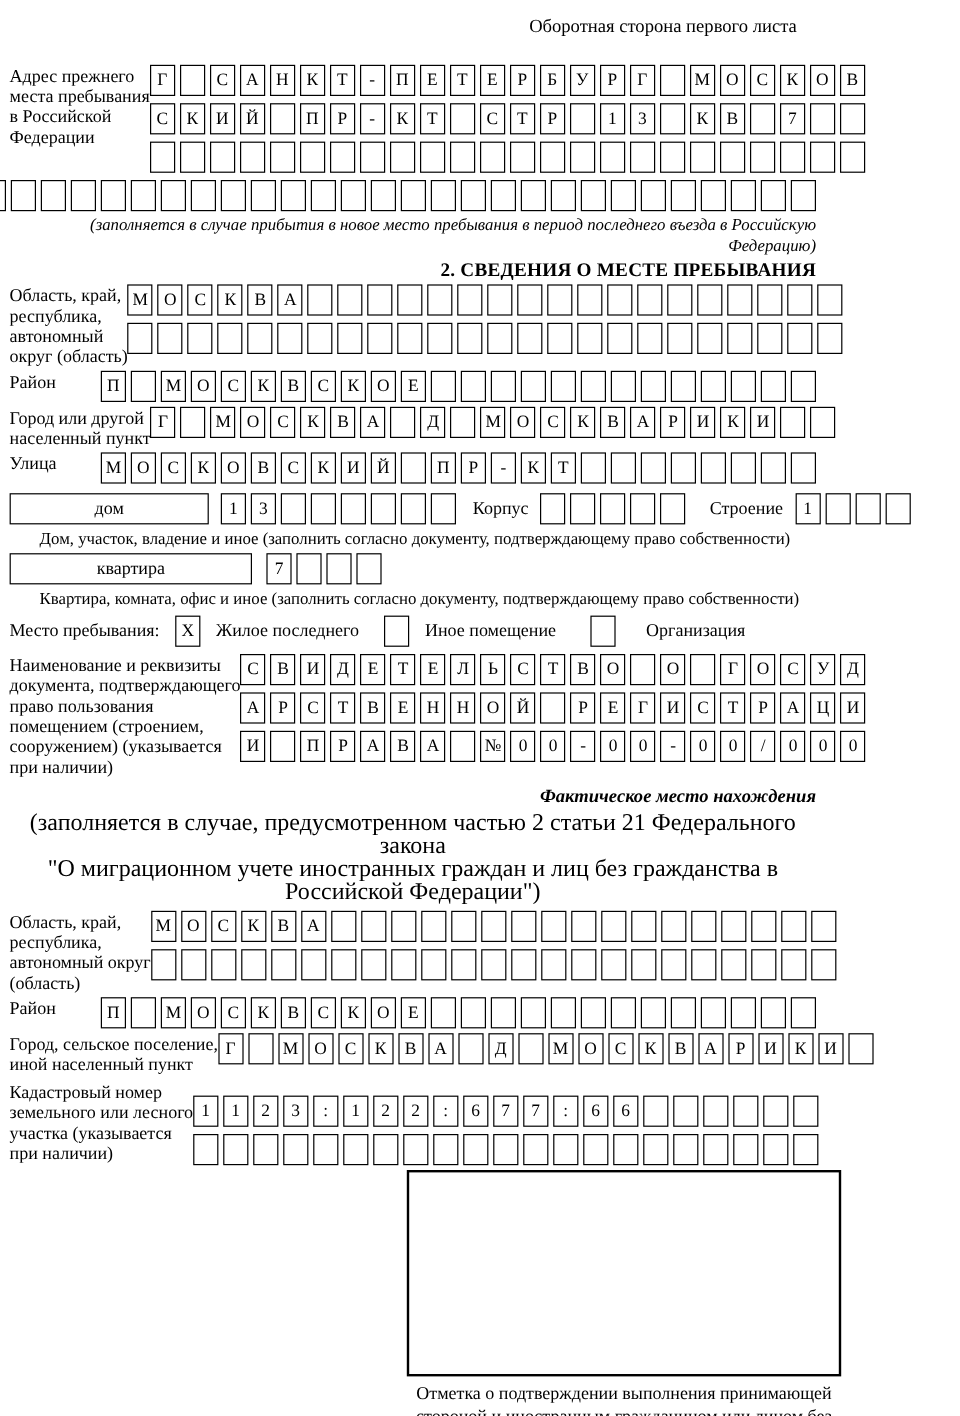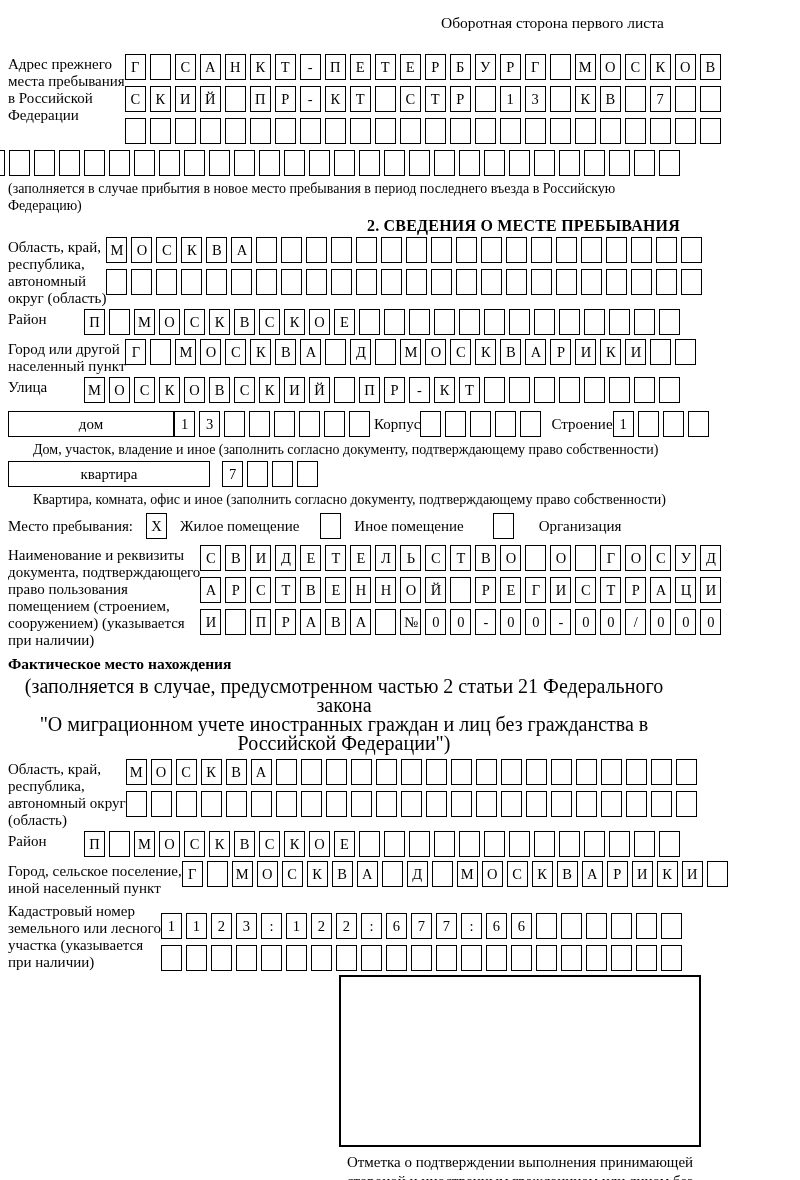--- a/index.html
+++ b/index.html
@@ -20,21 +20,21 @@
   .grid { display:flex; gap:4px; }
   .cell {
     width:21px; height:26px; flex:none;
     border:1.8px solid #000;
     display:flex; align-items:center; justify-content:center;
     font-size:14.5px; line-height:1;
   }
   .fullgrid { display:flex; gap:4px; justify-content:flex-end; }
 
   .caption { font-size:14px; line-height:17px; }
-  .center { text-align:left; }
+  .center { text-align:right;font-style:italic; }
   .indent { margin-left:25px; }
   .bold { font-weight:bold; }
   .sec-title { font-weight:bold; font-size:16px; text-align:right; letter-spacing:.2px; }
 
   .inline-row { display:flex; align-items:center; }
   .labelbox {
     height:26px; border:1.8px solid #000;
     display:flex; align-items:center; justify-content:center; flex:none;
   }
   .house-box { width:166px; }
@@ -320,21 +320,21 @@
           <span class="cell"></span>
           <span class="cell"></span>
           <span class="cell"></span>
           <span class="cell"></span>
           <span class="cell"></span>
           <span class="cell"></span>
         </div>
       </div>
   </div>
 
-  <div class="inline-row" style="margin-top:8px; ">
+  <div class="inline-row" style="margin-top:8px; gap:10px;">
     <div class="labelbox house-box">дом</div>
     <div class="grid">
         <span class="cell">1</span>
         <span class="cell">3</span>
         <span class="cell"></span>
         <span class="cell"></span>
         <span class="cell"></span>
         <span class="cell"></span>
         <span class="cell"></span>
         <span class="cell"></span>
@@ -364,21 +364,21 @@
         <span class="cell"></span>
         <span class="cell"></span>
         <span class="cell"></span>
       </div>
   </div>
   <div class="caption indent" style="margin-top:4px;">Квартира, комната, офис и иное (заполнить согласно документу, подтверждающему право собственности)</div>
 
   <div class="stay-row" style="margin-top:5px;">
     <span>Место пребывания:</span>
     <span class="cell">X</span>
-    <span>Жилое помещение</span>
+    <span>Жилое последнего</span>
     <span class="cell" style="margin-left:8px;"></span>
     <span>Иное помещение</span>
     <span class="cell" style="margin-left:16px;"></span>
     <span style="margin-left:12px;">Организация</span>
   </div>
 
   <div class="field" style="margin-top:6px;">
     <div class="flabel">Наименование и реквизиты<br>документа, подтверждающего<br>право пользования<br>помещением (строением,<br>сооружением) (указывается<br>при наличии)</div>
     <div class="grids">
       <div class="grid">

